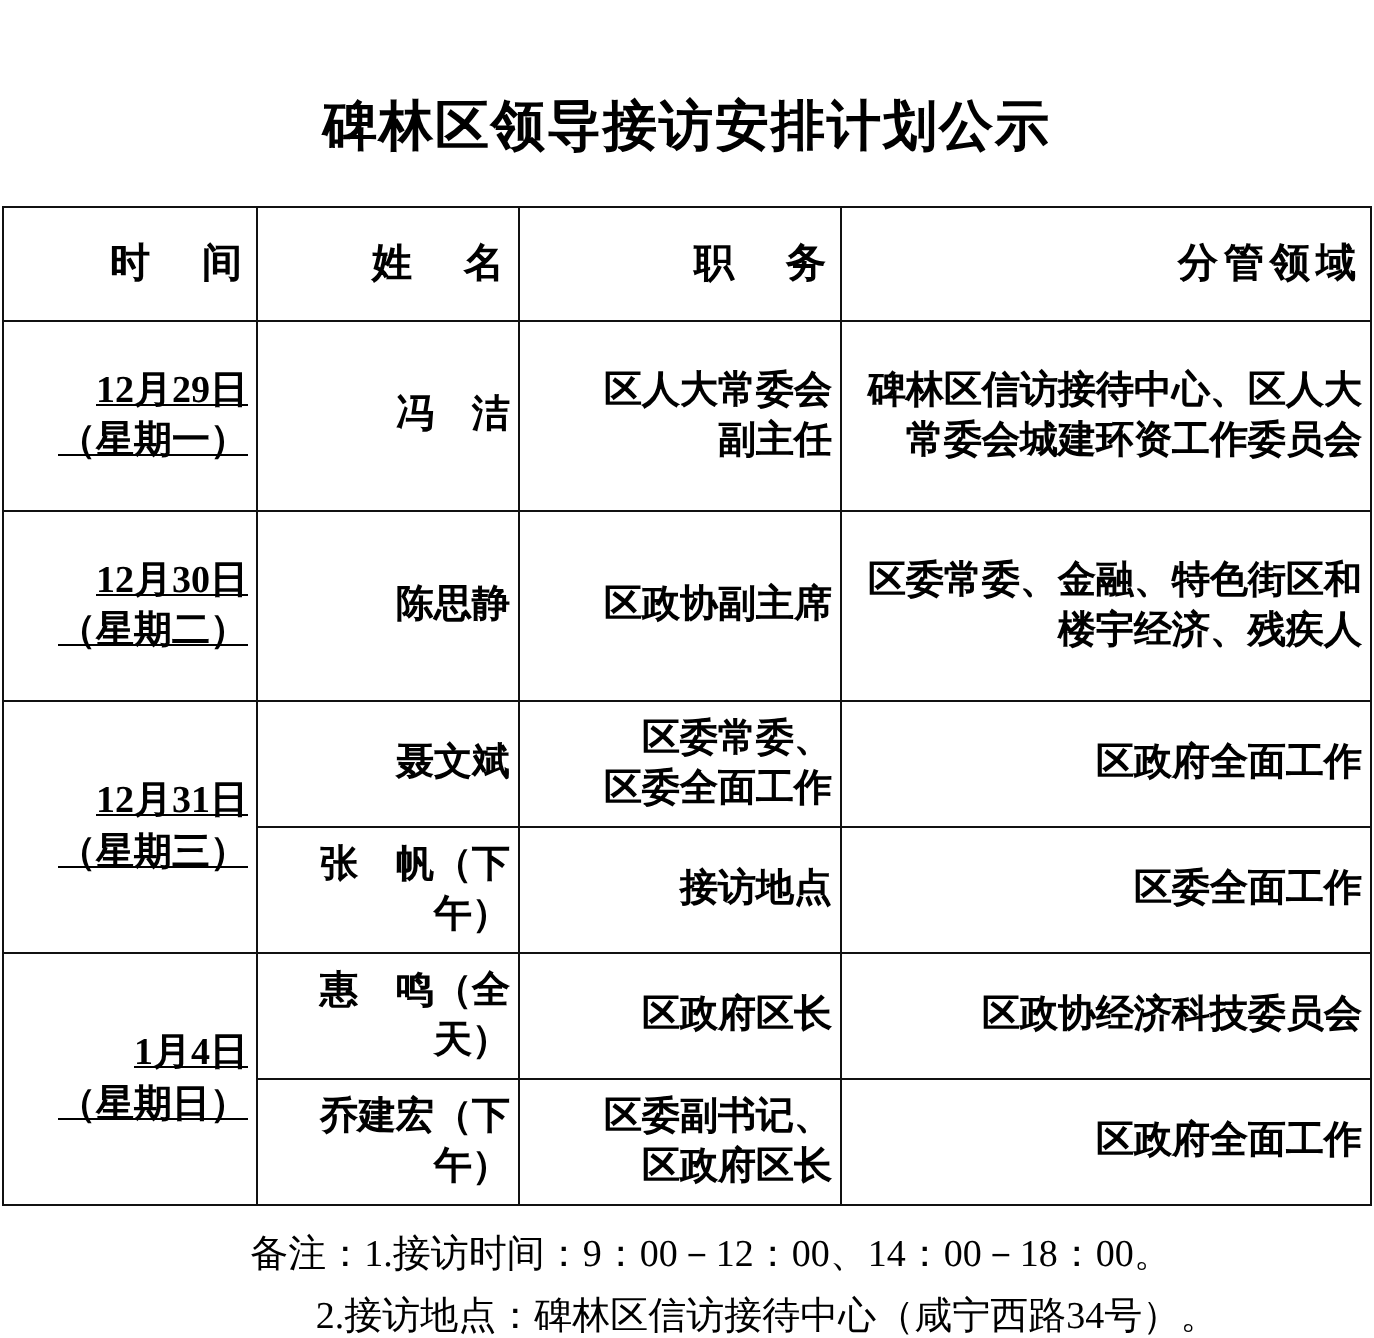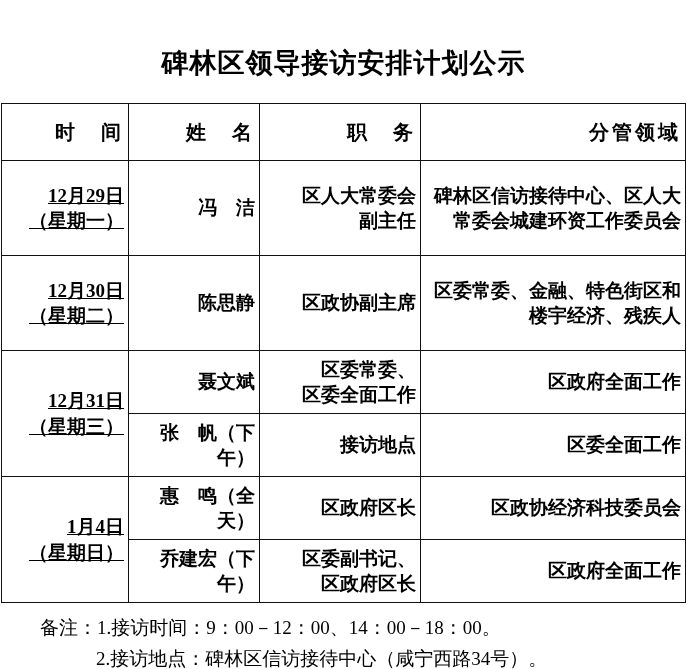--- a/index.html
+++ b/index.html
@@ -71,20 +71,21 @@
 
   .notes {
     margin: 10px 0 0 0;
     padding: 0 16px 0 40px;
     font-size: 19px;
     line-height: 1.62;
     font-family: "Liberation Serif", "DejaVu Serif", serif;
   }
   .notes .note-line {
     white-space: nowrap;
+    text-align: center;
   }
   .note-indent {
     padding-left: 56px;
   }
   .watermark {
     position: absolute;
     right: 14px;
     bottom: 10px;
     display: flex;
     align-items: center;

